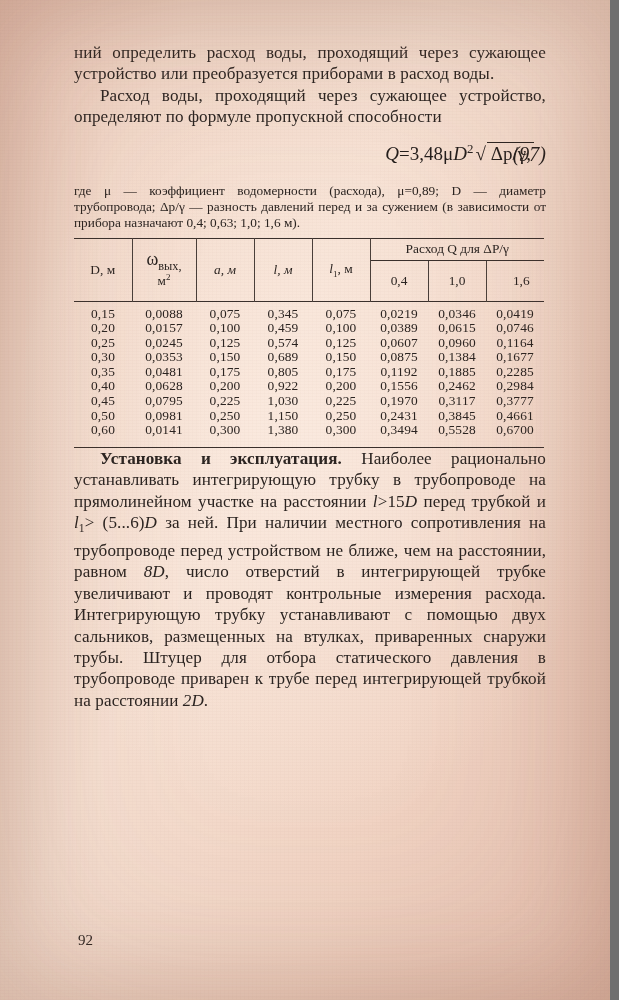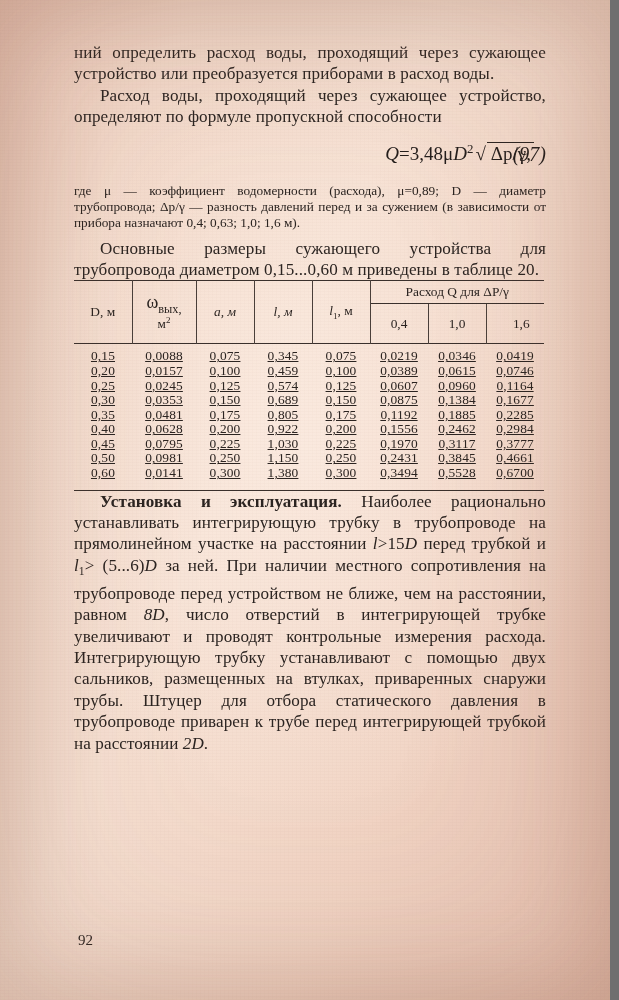--- a/index.html
+++ b/index.html
@@ -107,21 +107,21 @@
 
   table.data {
     width: 470px;
     border-collapse: collapse;
     font-size: 13.2px;
     color: #2b2421;
     table-layout: fixed;
   }
   table.data td, table.data th { padding: 0; font-weight: normal; }
   .rule-top { border-top: 1.7px solid #3a302c; }
-  .rule-mid { border-top: 1.3px solid #3a302c; text-decoration: underline; }
+  .rule-mid { border-top: 1.3px solid #3a302c; }
   .rule-bot { border-top: 1.7px solid #3a302c; }
   .hdr-cell {
     text-align: center;
     vertical-align: middle;
     height: 62px;
     border-right: 1.1px solid #4a3f3a;
     font-size: 13.4px;
   }
   .hdr-group {
     text-align: center;
@@ -176,21 +176,20 @@
       <div class="formula">
         <i class="math">Q</i><span>=</span><span>3,48</span><span>μ</span><i class="math">D</i><span class="sup">2</span><span class="sqrt"><span>√</span><span class="radicand">Δp/γ,</span></span>
       </div>
       <div class="eqno">(97)</div>
     </div>
 
     <p class="note">где μ — коэффициент водомерности (расхода), μ=0,89; D — диаметр трубопровода; Δp/γ — разность давлений перед и за сужением (в зависимости от прибора назначают 0,4; 0,63; 1,0; 1,6 м).</p>
 
     <div class="gap-sm"></div>
 
-    <p class="body indent">Основные размеры сужающего устройства для трубопровода диаметром 0,15...0,60 м приведены в таблице 20.</p>
 
 
     <table class="data">
       <colgroup>
         <col style="width:58px">
           <col style="width:64px">
           <col style="width:58px">
         <col style="width:58px">
           <col style="width:58px">
         <col style="width:58px">

